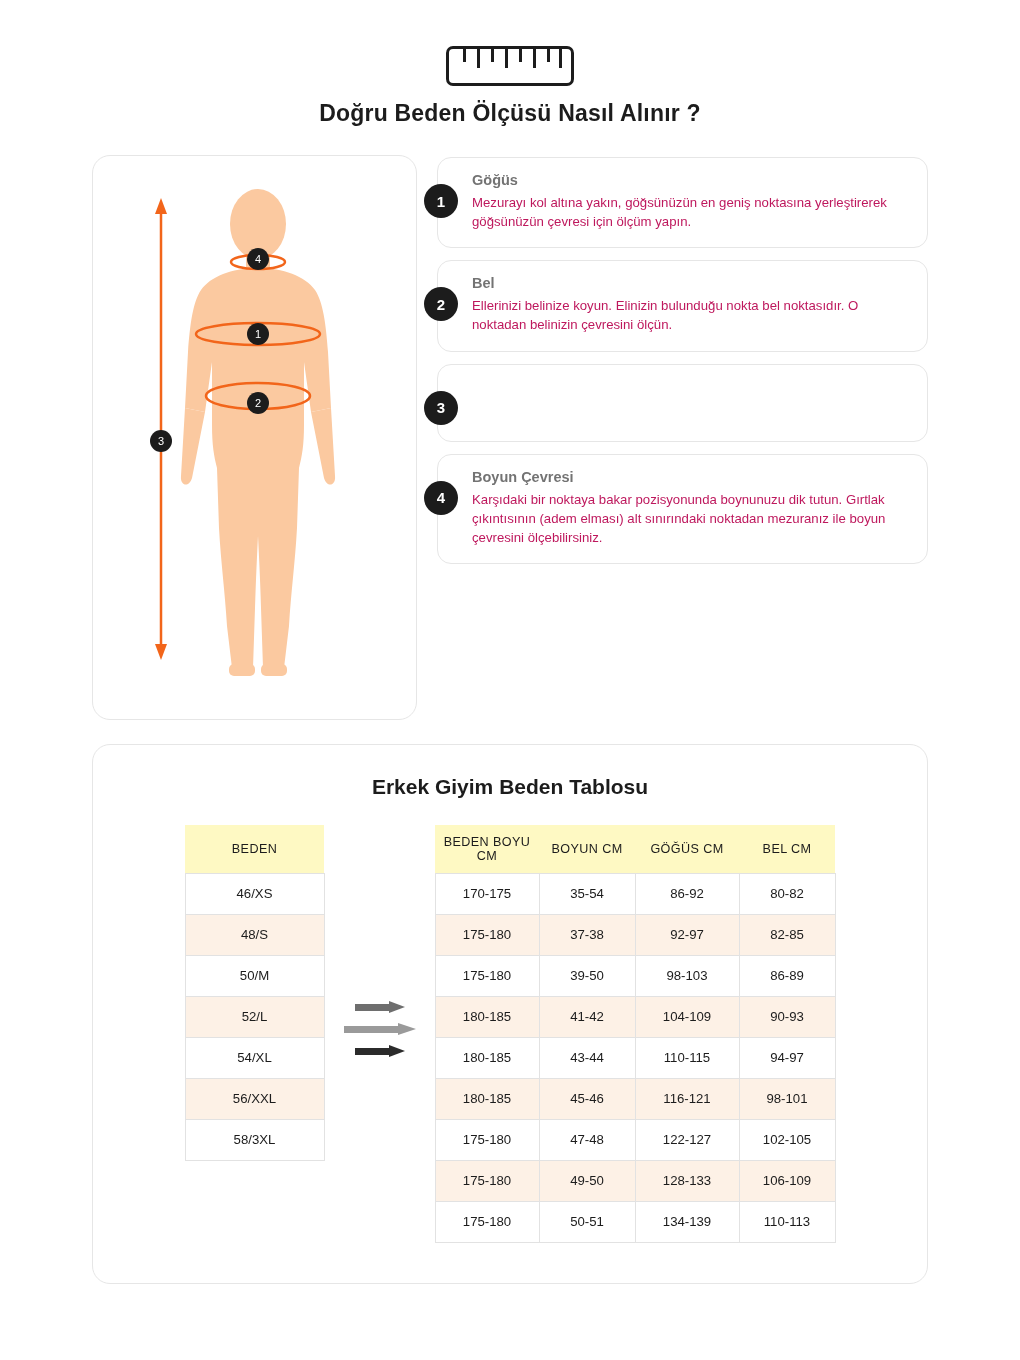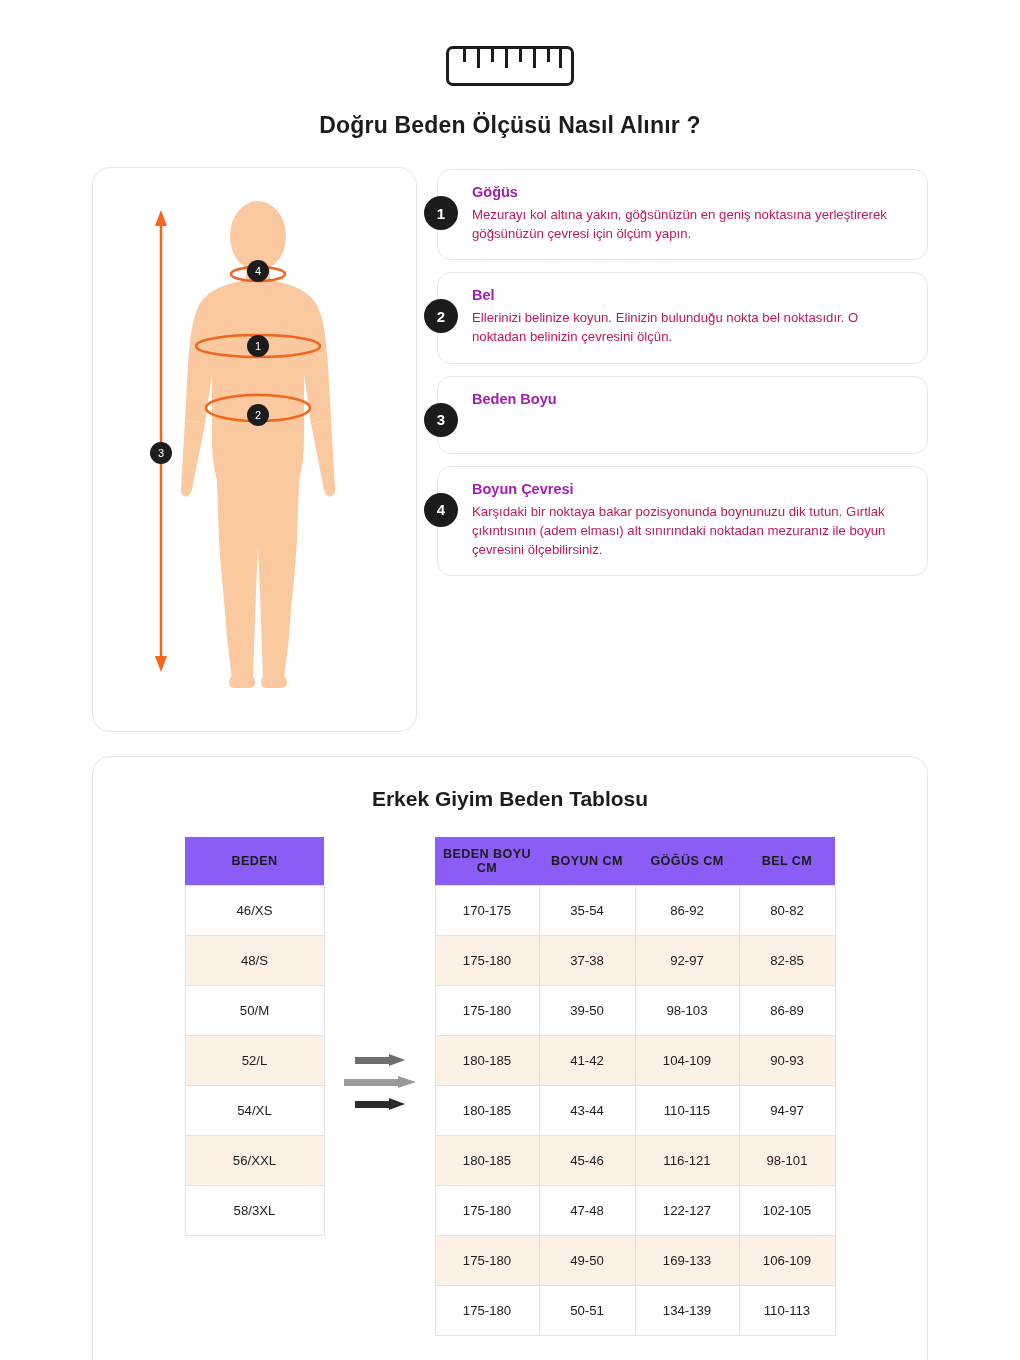--- a/index.html
+++ b/index.html
@@ -39,21 +39,21 @@
     position: absolute;
     top: 0;
     width: 3px;
     background: #1c1c1c;
   }
   .title {
     text-align: center;
     font-size: 23px;
     font-weight: bold;
     color: #1c1c1c;
-    margin-top: 26px;
+    margin-top: 14px;
     letter-spacing: .2px;
   }
 
   
   .top-section {
     display: flex;
     gap: 20px;
     padding: 28px 92px 0 92px;
     align-items: flex-start;
   }
@@ -95,21 +95,21 @@
     display: flex;
     align-items: center;
     justify-content: center;
     margin-left: -32px;
     margin-top: 12px;
   }
   .step-body { flex: 1 1 auto; }
   .step-title {
     font-size: 14.5px;
     font-weight: bold;
-    color: #a21caf;
+    color: #737373;
     margin-bottom: 5px;
   }
   .step-text {
     font-size: 13.2px;
     line-height: 1.45;
     color: #be185d;
   }
 
   
   .table-card {
@@ -134,31 +134,31 @@
     position: relative;
   }
   table {
     border-collapse: collapse;
     font-size: 13.2px;
     color: #1c1c1c;
   }
   .size-table th, .size-table td {
     text-align: center;
     padding: 0;
-    height: 50px;
+    height: 41px;
     vertical-align: middle;
   }
   .size-table th {
     font-size: 12.6px;
-    font-weight: bold;
+    font-weight: normal;
     letter-spacing: .4px;
     color: #1c1c1c;
     height: 48px;
     border: none;
-    background: #8b5cf6;
+    background: #fef9c3;
     padding: 0 8px;
   }
   .left-table { width: 140px; }
   .left-table td {
     border: 1px solid #e2e2e2;
     width: 140px;
   }
   .right-table td {
     border: 1px solid #e2e2e2;
   }
@@ -303,21 +303,20 @@
         <div class="badge">2</div>
         <div class="step-body">
           <div class="step-title">Bel</div>
           <div class="step-text">Ellerinizi belinize koyun. Elinizin bulunduğu nokta bel noktasıdır. O noktadan belinizin çevresini ölçün.</div>
         </div>
       </div>
 
       <div class="step">
         <div class="badge">3</div>
         <div class="step-body">
-          <div class="step-title">Beden Boyu</div>
         </div>
       </div>
 
       <div class="step">
         <div class="badge">4</div>
         <div class="step-body">
           <div class="step-title">Boyun Çevresi</div>
           <div class="step-text">Karşıdaki bir noktaya bakar pozisyonunda boynunuzu dik tutun. Gırtlak çıkıntısının (adem elması) alt sınırındaki noktadan mezuranız ile boyun çevresini ölçebilirsiniz.</div>
         </div>
       </div>
@@ -424,21 +423,21 @@
           </tr>
           <tr>
             <td>175-180</td>
             <td>47-48</td>
             <td>122-127</td>
             <td>102-105</td>
           </tr>
           <tr class="row-alt">
             <td>175-180</td>
             <td>49-50</td>
-            <td>169-133</td>
+            <td>128-133</td>
             <td>106-109</td>
           </tr>
           <tr>
             <td>175-180</td>
             <td>50-51</td>
             <td>134-139</td>
             <td>110-113</td>
           </tr>
         </tbody>
       </table>

